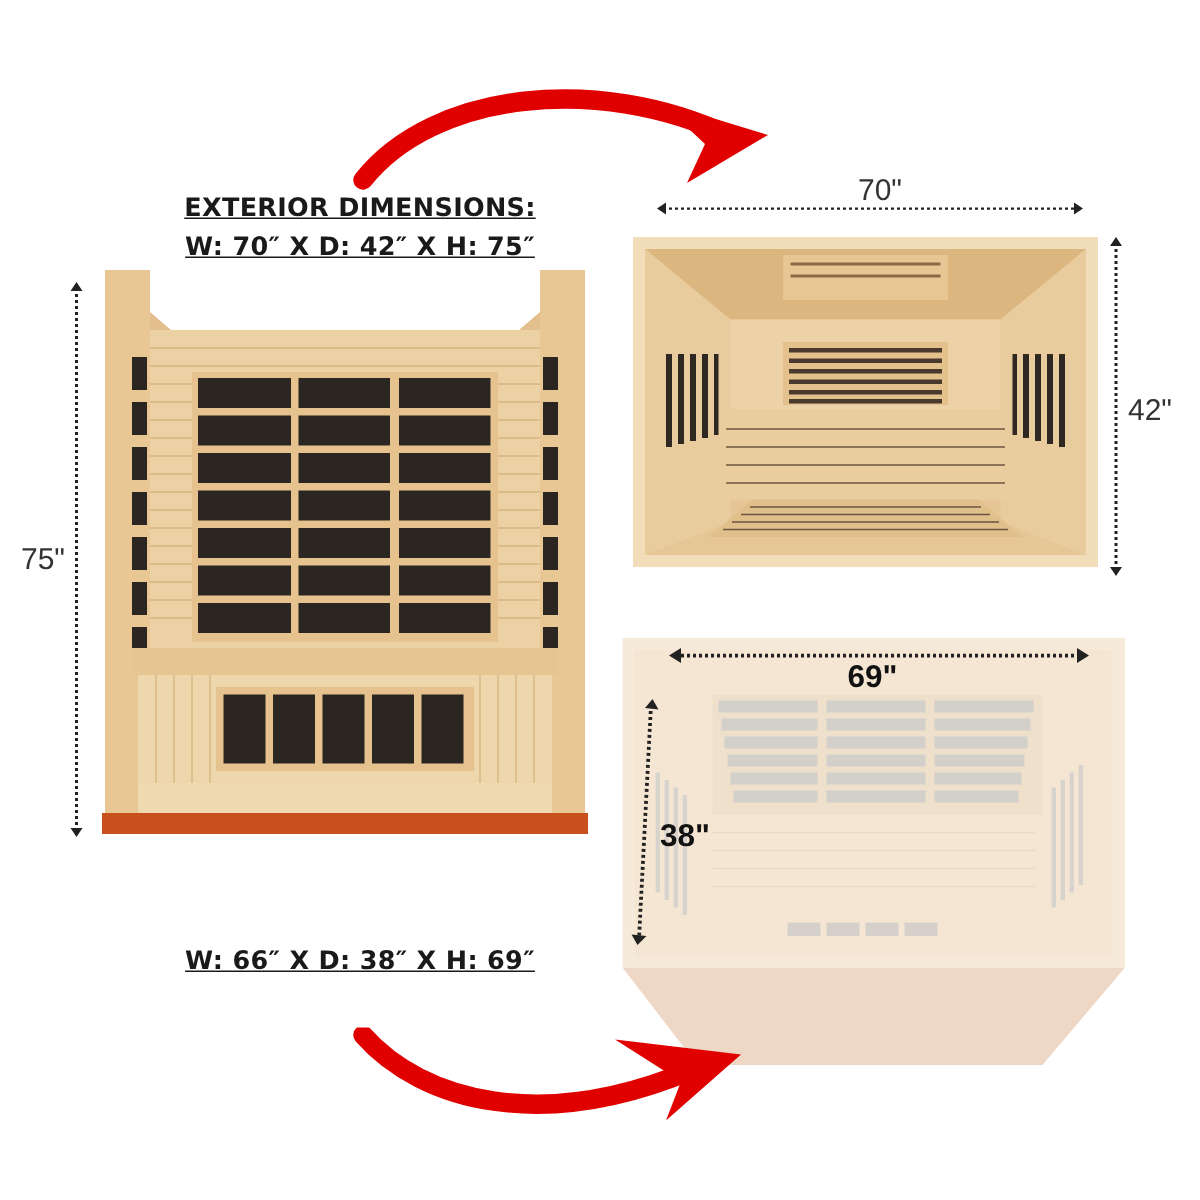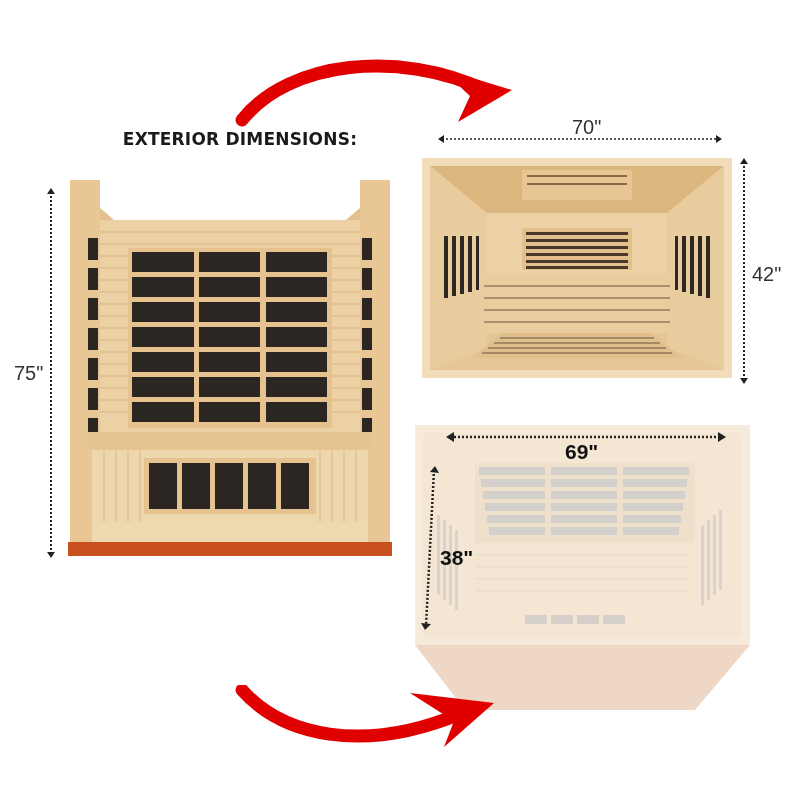--- a/index.html
+++ b/index.html
@@ -1,34 +1,35 @@
 <!DOCTYPE html>
 <html><head>
 <meta charset="utf-8">
 <style>
   html,body{margin:0;padding:0;background:#ffffff;}
   body{width:800px;height:800px;position:relative;overflow:hidden;font-family:"DejaVu Sans","Liberation Sans",sans-serif;}
   .abs{position:absolute;}
-  .heading{font-weight:bold;color:#1a1a1a;text-align:center;line-height:26px;font-size:17px;letter-spacing:0.2px;}
+  .heading{font-weight:bold;color:#1a1a1a;text-align:center;line-height:26px;font-size:17px;letter-spacing:0.2px;text-decoration:underline;}
   .dimlabel{font-family:"Liberation Sans",sans-serif;color:#333;font-size:20px;}
   .dimlabel.bold{font-weight:bold;color:#111;font-size:21px;}
   svg{display:block;}
 </style>
 </head>
 <body>
 
 <div class="abs" style="left:230px;top:50px;width:290px;height:80px;">
   <svg width="290" height="80" viewBox="0 0 290 80">
     <path d="M12 70 C 60 10, 170 0, 255 40" stroke="#e00000" stroke-width="13" fill="none" stroke-linecap="round"></path>
     <path d="M210 18 L 282 40 L 228 72 L 240 46 Z" fill="#e00000"></path>
   </svg>
 </div>
 
 <div class="abs heading" style="left:95px;top:126px;width:290px;">
   <div>EXTERIOR DIMENSIONS:</div>
+  <div>W: 70″ X D: 42″ X H: 75″</div>
 </div>
 
 <div class="abs" style="left:60px;top:178px;width:340px;height:384px;">
   <svg width="340" height="384" viewBox="0 0 340 384">
 
     <rect x="10" y="2" width="30" height="370" fill="#e8c795"></rect>
     <rect x="300" y="2" width="30" height="370" fill="#e8c795"></rect>
     <polygon points="40,30 40,360 75,330 75,60" fill="#e2bf8c"></polygon>
     <polygon points="300,30 300,360 265,330 265,60" fill="#e2bf8c"></polygon>
 
@@ -266,20 +267,21 @@
 <div class="abs" style="left:420px;top:466px;width:20px;height:164px;">
   <svg width="20" height="164">
       <line x1="14" y1="4" x2="6" y2="160" stroke="#222" stroke-width="2.5" stroke-dasharray="2,2"></line>
     <polygon points="10,6 15,0 19,7" fill="#222"></polygon>
       <polygon points="1,157 5,164 11,158" fill="#222"></polygon>
     </svg>
 </div>
 <div class="abs dimlabel bold" style="left:440px;top:546px;">38"</div>
 
 <div class="abs heading" style="left:95px;top:628px;width:290px;">
+  <div>W: 66″ X D: 38″ X H: 69″</div>
 </div>
 
 <div class="abs" style="left:232px;top:685px;width:270px;height:70px;">
   <svg width="270" height="70" viewBox="0 0 270 70">
     <path d="M10 5 C 50 50, 130 70, 230 28" stroke="#e00000" stroke-width="13" fill="none" stroke-linecap="round"></path>
     <path d="M178 8 L 262 18 L 212 62 L 222 36 Z" fill="#e00000"></path>
   </svg>
 </div>
 
 </body></html>

